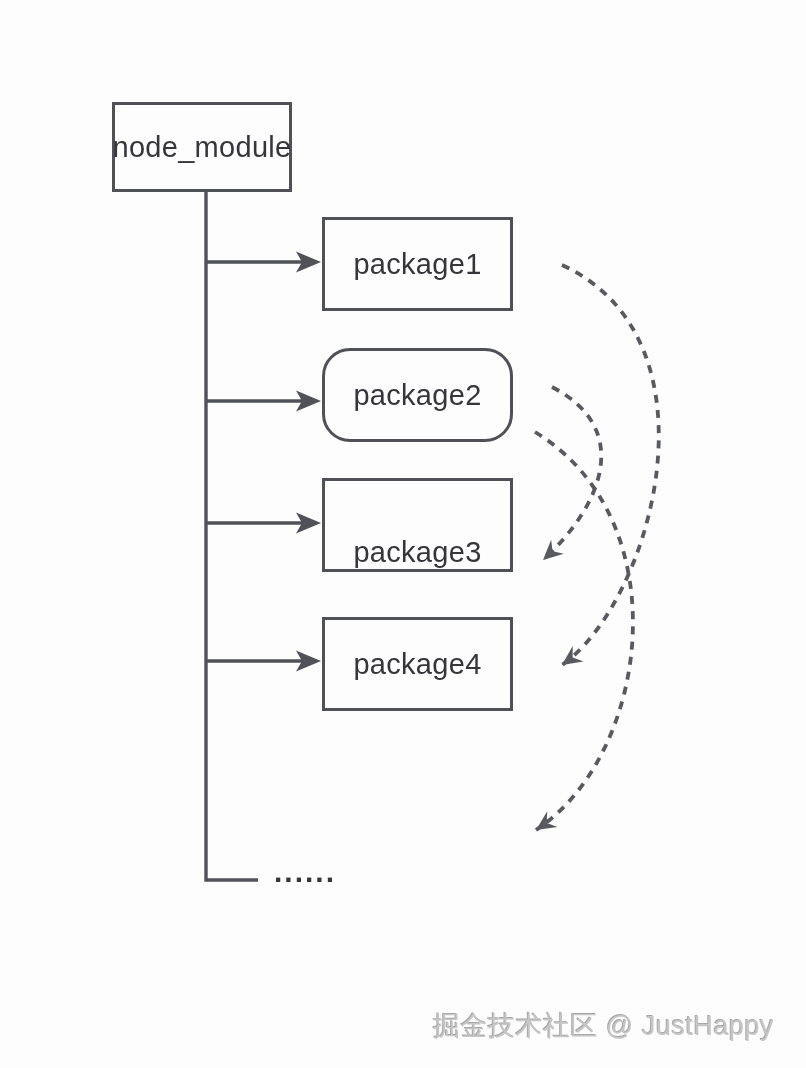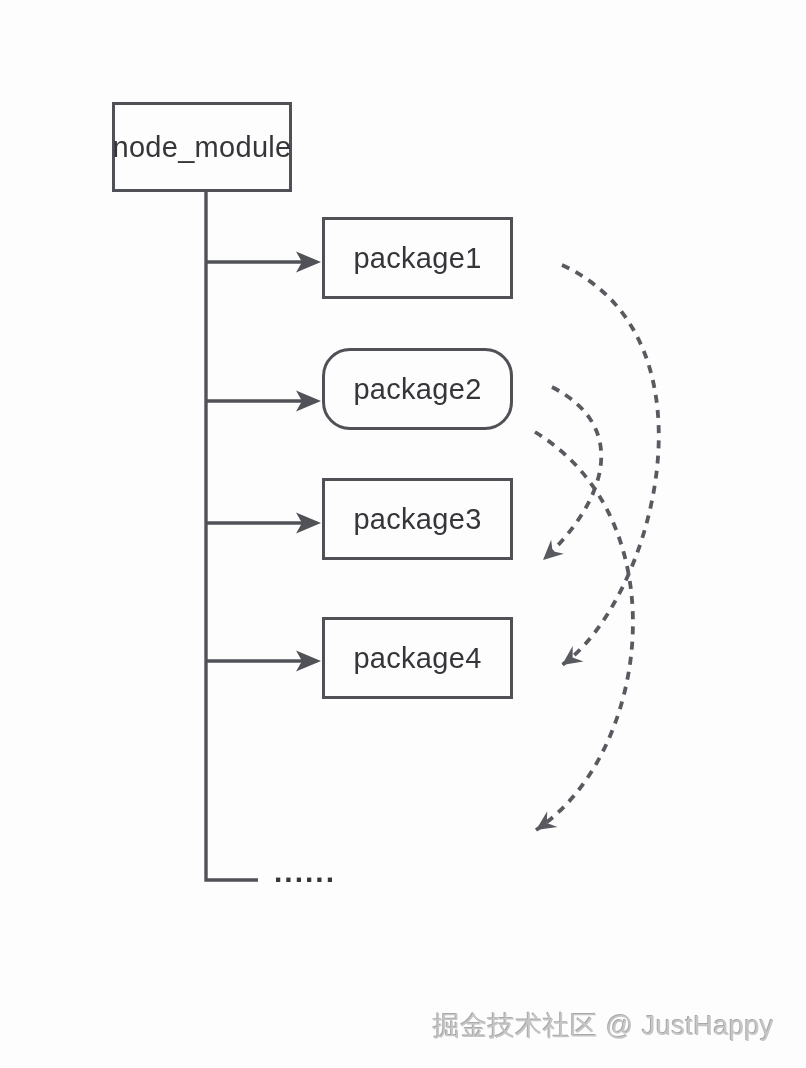--- a/index.html
+++ b/index.html
@@ -28,24 +28,24 @@
     box-sizing:border-box;
     border:3px solid var(--box-border);
     background:var(--bg);
     display:flex;align-items:center;justify-content:center;
     color:var(--text);
     font-size:29px;
     letter-spacing:0.3px;
     white-space:nowrap;
   }
   .root-box{left:112px;top:102px;width:180px;height:90px;}
-  .pkg{left:322px;width:191px;height:82px;}
+  .pkg{left:322px;width:191px;height:94px;}
   .pkg1{top:217px;}
   .pkg2{top:348px;border-radius:28px;}
-  .pkg3{top:478px;}
+  .pkg3{top:478px;align-items:flex-end;}
   .pkg4{top:617px;align-items:center;}
   .ellipsis{
     position:absolute;left:274px;top:854px;
     color:var(--text);
     font-size:30px;font-weight:700;letter-spacing:2px;
     line-height:36px;
   }
   .watermark{
     position:absolute;right:32px;top:1008px;
     color:var(--watermark);

